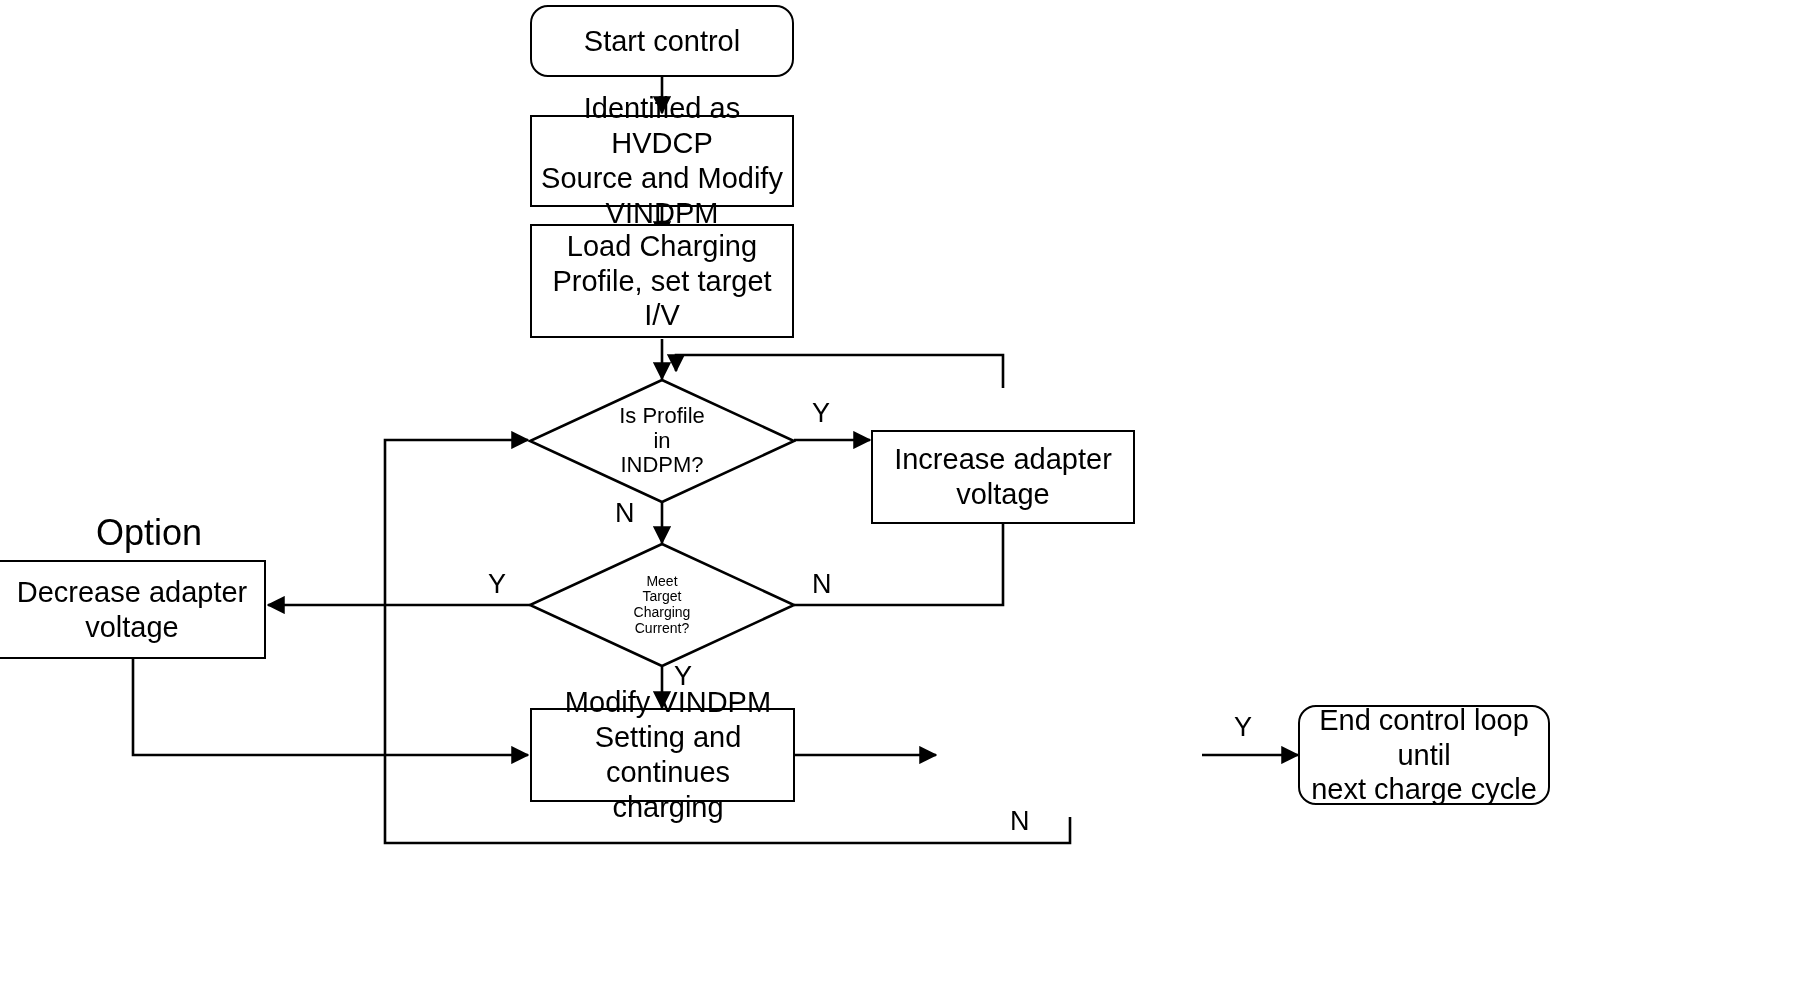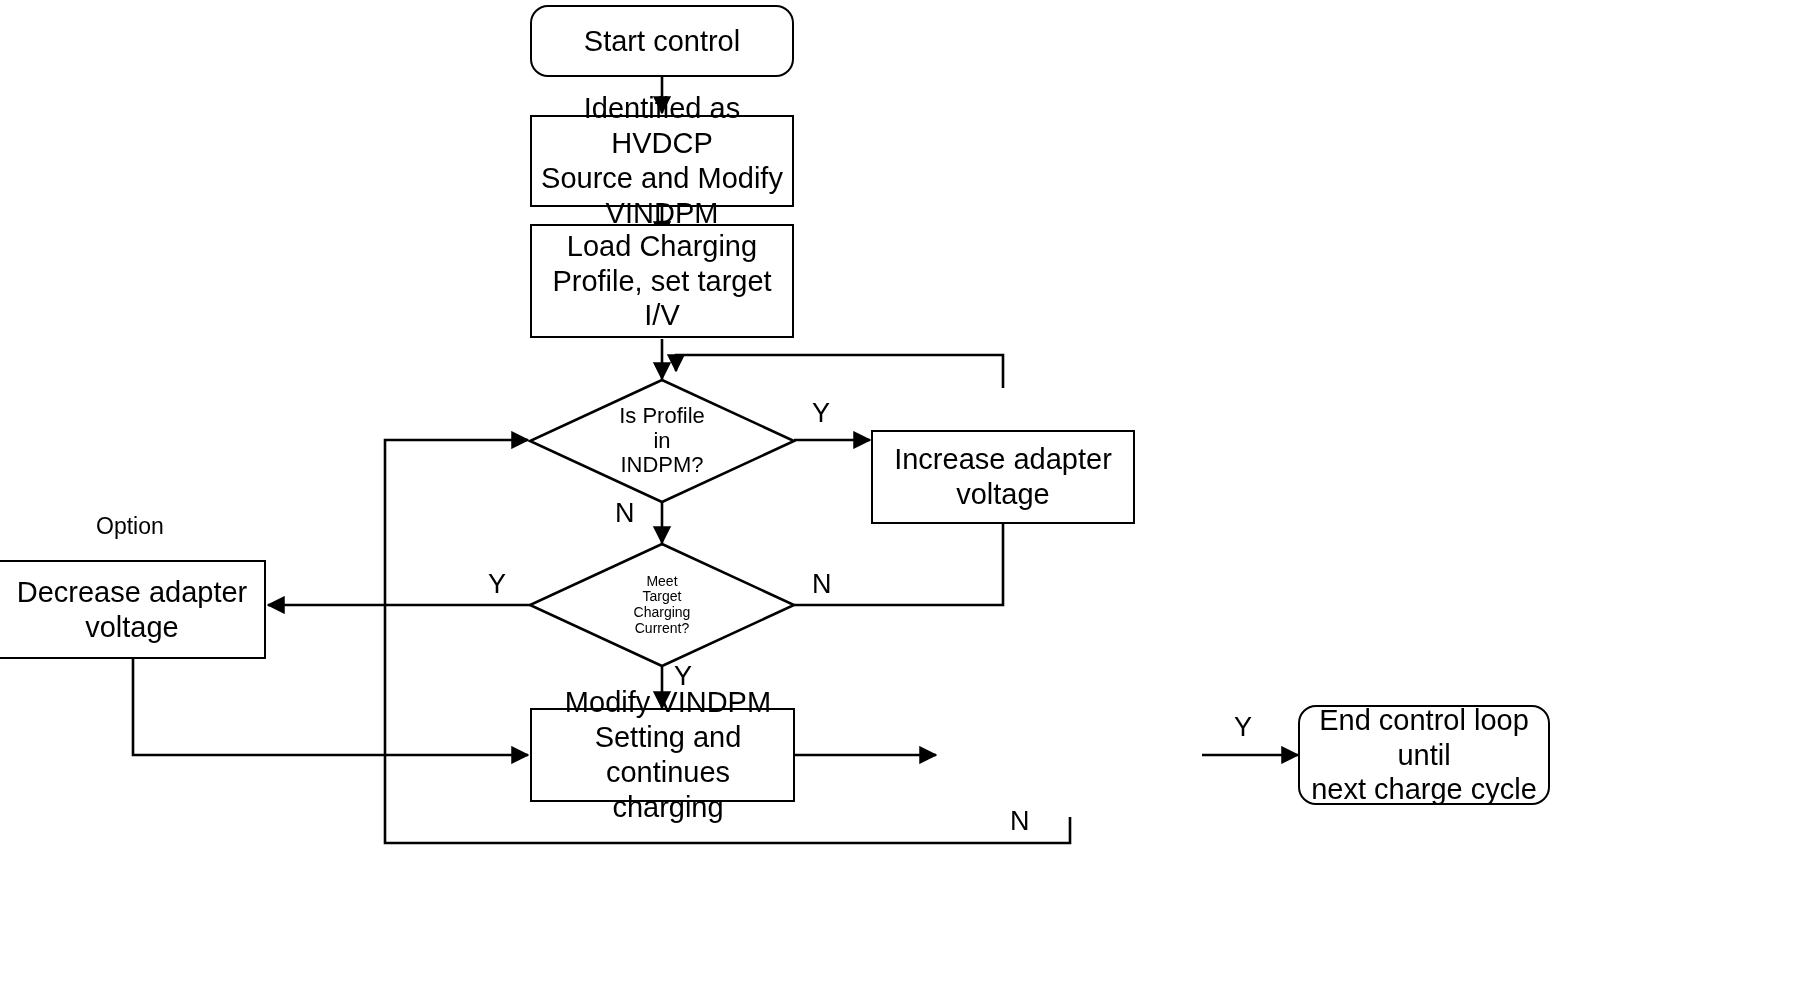--- a/index.html
+++ b/index.html
@@ -67,21 +67,21 @@
   .edge-label {
     position: absolute;
     color: #000000;
     font-size: 27px;
     line-height: 1;
     white-space: nowrap;
   }
   .free-label {
     position: absolute;
     color: #000000;
-    font-size: 23px;
+    font-size: 36px;
     line-height: 1;
     white-space: nowrap;
   }
   .fs-big { font-size: 29px; }
   .fs-small { font-size: 22px; }
   .fs-xsmall { font-size: 14px; }
 </style>
 </head>
 <body>
 

